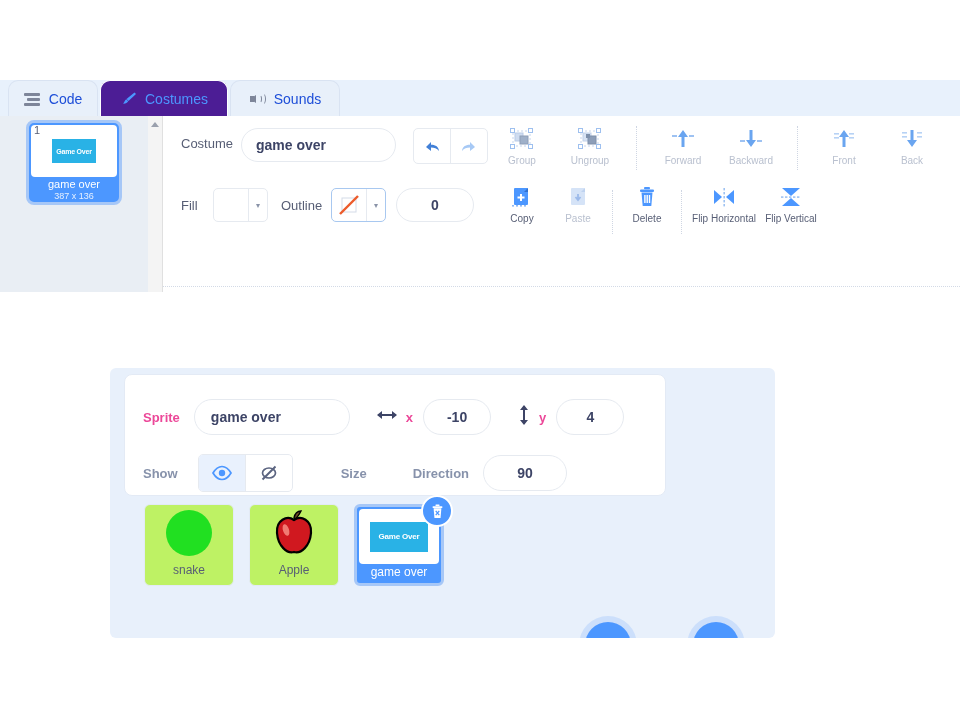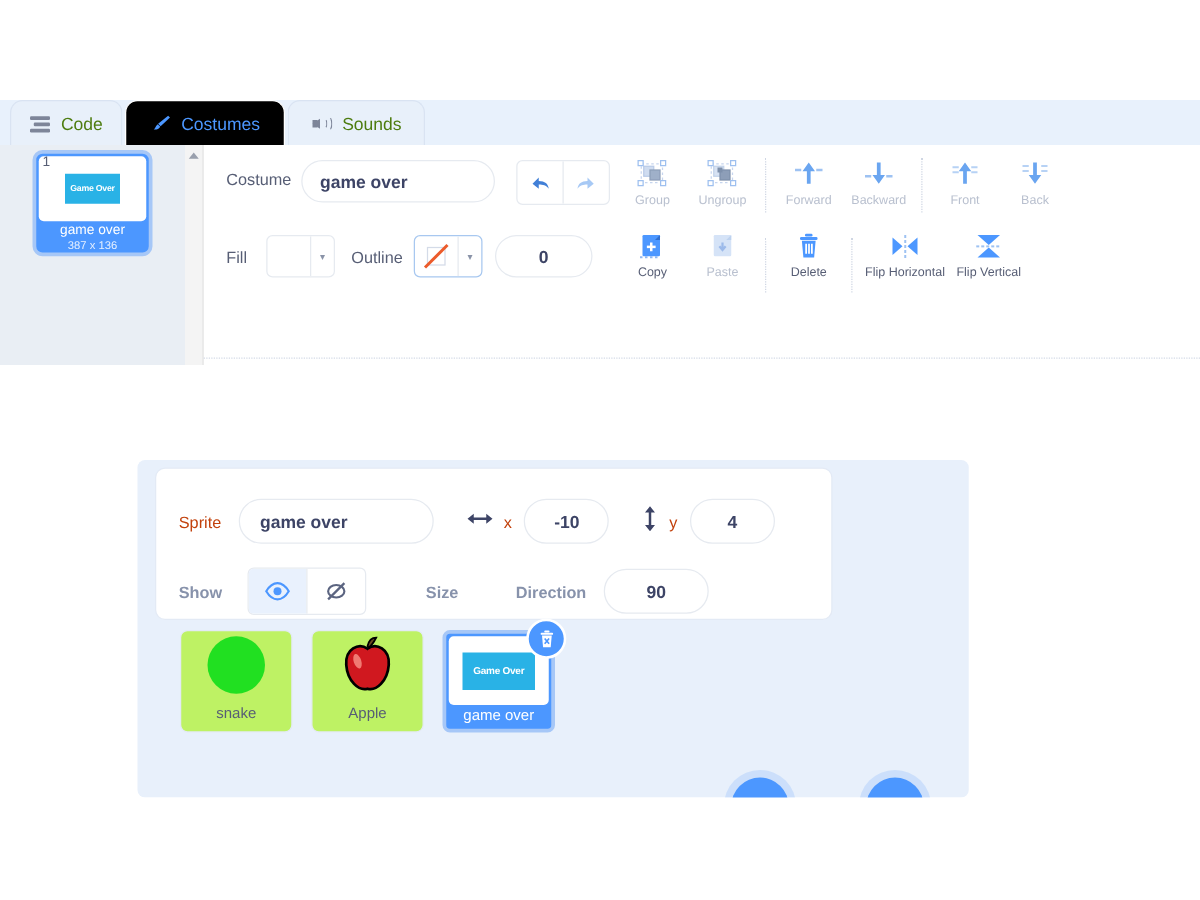--- a/index.html
+++ b/index.html
@@ -18,26 +18,26 @@
     overflow: hidden;
   }
   .tabbar {
     position: absolute; left: 0; top: 0; width: 960px; height: 36px;
   }
   .tab {
     position: absolute; top: 0; height: 36px;
     border-radius: 10px 10px 0 0;
     display: flex; align-items: center; justify-content: center;
     gap: 7px;
-    font-size: 14px; color: #4d7c0f;
+    font-size: 14px; color: #1d4ed8;
     box-sizing: border-box;
     border: 1px solid #d9e3f2; border-bottom: none;
   }
   .tab.inactive { background: #e8f0fa; }
-  .tab.active { background: #000000; color: #4c97ff; border-color:#ffffff; z-index: 3; }
+  .tab.active { background: #4c1d95; color: #4c97ff; border-color:#ffffff; z-index: 3; }
   #tab-code   { left: 8px;   width: 90px; }
   #tab-cost   { left: 100px; width: 128px; }
   #tab-sound  { left: 230px; width: 110px; }
 
   .tab-icon { display:inline-block; width:18px; height:18px; position:relative; }
 
   
   .ico-code i { position:absolute; left:0; height:3.5px; background:#7d8599; border-radius:1px; }
   .ico-code i:nth-child(1){ top:3px;  width:16px; }
   .ico-code i:nth-child(2){ top:8px;  width:13px; left:3px;}
@@ -134,21 +134,21 @@
     position:absolute; left:110px; top:368px; width:665px; height:270px;
     background:#e8f0fb; border-radius:6px; overflow:hidden;
   }
   .sprite-info {
     position:absolute; left:14px; top:6px; width:542px; height:122px;
     background:#fff; border-radius:8px; border:1px solid #e3eaf5; box-sizing:border-box;
   }
   .si-row { position:absolute; left:18px; height:40px; display:flex; align-items:center; }
   .si-row1 { top:22px; }
   .si-row2 { top:78px; }
-  .si-label { font-size:13px; color:#c2410c; font-weight:normal; }
+  .si-label { font-size:13px; color:#ec4899; font-weight:bold; }
   .si-label.light { color:#8792ab; font-weight:bold; }
 
   .field {
     border:1px solid #e6eaf0; border-radius:20px; height:36px;
     display:flex; align-items:center; justify-content:center;
     font-size:14px; color:#3d4466; font-weight:bold; background:#fff;
     box-sizing:border-box;
   }
   .field.left { justify-content:flex-start; padding-left:16px; }
 
@@ -247,21 +247,21 @@
                 <path d="M4 9 L9 4 L9 6.8 C14 6.8 16.5 9 17 13 C14.8 10.2 12.4 9.6 9 9.6 L9 13 Z" fill="#4280d7"></path>
               </svg>
             </div>
             <div>
               <svg width="20" height="16" viewBox="0 0 20 16">
                 <path d="M16 9 L11 4 L11 6.8 C6 6.8 3.5 9 3 13 C5.2 10.2 7.6 9.6 11 9.6 L11 13 Z" fill="#a7c9f5"></path>
               </svg>
             </div>
           </div>
 
-          <div style="position:absolute;left:313px;top:2px;display:flex;align-items:flex-start;gap:0;">
+          <div style="position:absolute;left:313px;top:2px;display:flex;align-items:flex-start;gap:12px;">
             <div class="tool-btn disabled">
               <span class="tool-ico">
                 <svg width="26" height="22" viewBox="0 0 26 22">
                   <rect x="4" y="3" width="17" height="15" fill="none" stroke="#c6d5ee" stroke-dasharray="2 2"></rect>
                   <rect x="6" y="5" width="8" height="8" fill="#cfdcf0" stroke="#b9cbe8"></rect>
                   <rect x="11" y="8" width="8" height="8" fill="#9fb0c9" stroke="#8d9eb8"></rect>
                   <rect x="1.5" y="0.5" width="4" height="4" fill="#fff" stroke="#9ec0ef"></rect>
                   <rect x="19.5" y="0.5" width="4" height="4" fill="#fff" stroke="#9ec0ef"></rect>
                   <rect x="1.5" y="16.5" width="4" height="4" fill="#fff" stroke="#9ec0ef"></rect>
                   <rect x="19.5" y="16.5" width="4" height="4" fill="#fff" stroke="#9ec0ef"></rect>

